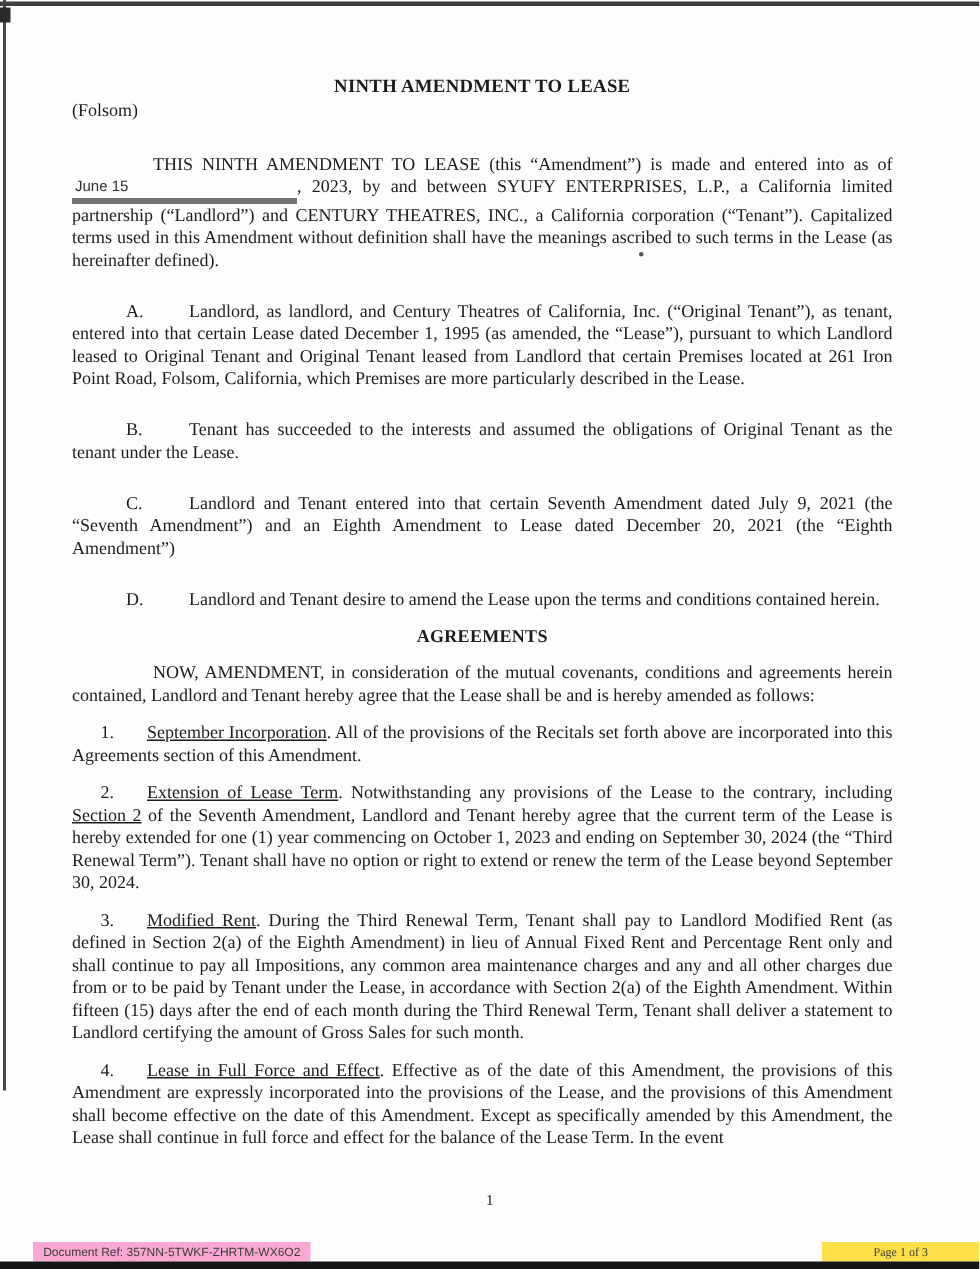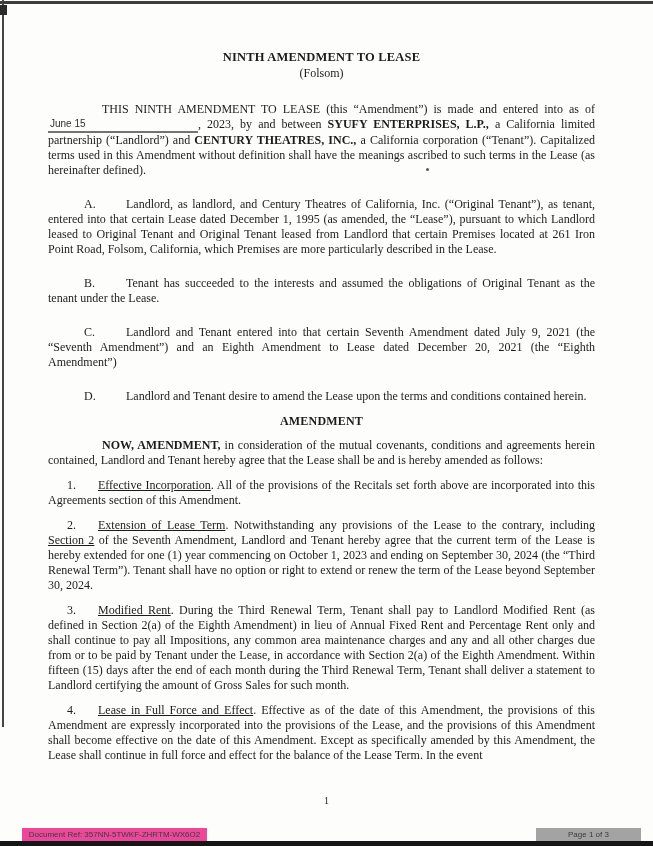--- a/index.html
+++ b/index.html
@@ -38,47 +38,47 @@
     width: 547px;
   }
   .doc-title {
     margin: 0;
     font-size: 12.5px; font-weight: bold;
     text-align: center;
     letter-spacing: 0.2px;
   }
   .doc-subtitle {
     font-size: 12px;
-    text-align: center;
+    text-align: left;
     margin: 1px 0 21px 0;
   }
   p.para {
     margin: 0 0 10px 0;
     font-size: 12px;
     line-height: 15px;
     text-align: justify;
   }
   p.intro-indent { text-indent: 54px; }
   p.recital { text-indent: 36px; margin-top: 19px; }
   p.agreement { text-indent: 19px; }
   .rec-label { display: inline-block; width: 42px; text-indent: 0; }
   .agr-label { display: inline-block; width: 31px; text-indent: 0; }
-  .bd { font-weight: bold; }
+  .bd { font-weight: normal; }
   .u  { text-decoration: underline; }
   .sec-heading {
     margin: 4px 0 9px 0;
     font-size: 12px; font-weight: bold;
     text-align: center;
     letter-spacing: 0.2px;
   }
   
   .blank-line {
     display: inline-block;
     width: 150px;
-    border-bottom: 2px solid #737373;
+    border-bottom: 4px solid #737373;
     text-indent: 0;
     vertical-align: baseline;
     line-height: 13px;
   }
   .date-fill {
     font-family: "Liberation Sans", "DejaVu Sans", sans-serif;
     font-size: 10px;
     color: #2e2e2e;
     position: relative; top: -1px;
     padding-left: 2px;
@@ -94,33 +94,33 @@
   .footer-bar {
     position: absolute;
     left: 0; bottom: 0;
     width: 653px; height: 5px;
     background: #161616;
   }
   .ref-box {
     position: absolute;
     left: 22px; bottom: 5px;
     width: 185px; height: 13px;
-    background: #ec4899;
+    background: #f9a8d4;
     font-family: "Liberation Sans", "DejaVu Sans", sans-serif;
     font-size: 8px; line-height: 13px;
     color: #3c3c3c;
     text-align: center;
     white-space: nowrap;
   }
   .page-box {
     position: absolute;
-    right: 12px; bottom: 5px;
+    right: 0; bottom: 5px;
     width: 105px; height: 13px;
-    background: #a3a3a3;
-    font-family: Liberation Sans, sans-serif;
+    background: #fde047;
+    font-family: Liberation Serif, serif;
     font-size: 8px; line-height: 13px;
     color: #3c3c3c;
     text-align: center;
     white-space: nowrap;
   }
 </style>
 </head>
 <body>
 
 <div class="page">
@@ -140,25 +140,25 @@
 
 
     <p class="para recital"><span class="rec-label">A.</span><span>Landlord, as landlord, and Century Theatres of California, Inc. (“Original Tenant”), as tenant, entered into that certain Lease dated December 1, 1995 (as amended, the “Lease”), pursuant to which Landlord leased to Original Tenant and Original Tenant leased from Landlord that certain Premises located at 261 Iron Point Road, Folsom, California, which Premises are more particularly described in the Lease.</span></p>
 
     <p class="para recital"><span class="rec-label">B.</span><span>Tenant has succeeded to the interests and assumed the obligations of Original Tenant as the tenant under the Lease.</span></p>
 
     <p class="para recital"><span class="rec-label">C.</span><span>Landlord and Tenant entered into that certain Seventh Amendment dated July 9, 2021 (the “Seventh Amendment”) and an Eighth Amendment to Lease dated December 20, 2021 (the “Eighth Amendment”)</span></p>
 
     <p class="para recital"><span class="rec-label">D.</span><span>Landlord and Tenant desire to amend the Lease upon the terms and conditions contained herein.</span></p>
 
-    <h2 class="sec-heading">AMENDMENT</h2>
+    <h2 class="sec-heading">AGREEMENTS</h2>
 
     <p class="para intro-indent"><span class="bd">NOW, AMENDMENT,</span><span> in consideration of the mutual covenants, conditions and agreements herein contained, Landlord and Tenant hereby agree that the Lease shall be and is hereby amended as follows:</span></p>
 
-    <p class="para agreement"><span class="agr-label">1.</span><span class="u">Effective Incorporation</span><span>.  All of the provisions of the Recitals set forth above are incorporated into this Agreements section of this Amendment.</span></p>
+    <p class="para agreement"><span class="agr-label">1.</span><span class="u">September Incorporation</span><span>.  All of the provisions of the Recitals set forth above are incorporated into this Agreements section of this Amendment.</span></p>
 
     <p class="para agreement"><span class="agr-label">2.</span><span class="u">Extension of Lease Term</span><span>.  Notwithstanding any provisions of the Lease to the contrary, including </span><span class="u">Section 2</span><span> of the Seventh Amendment, Landlord and Tenant hereby agree that the current term of the Lease is hereby extended for one (1) year commencing on October 1, 2023 and ending on September 30, 2024 (the “Third Renewal Term”).  Tenant shall have no option or right to extend or renew the term of the Lease beyond September 30, 2024.</span></p>
 
     <p class="para agreement"><span class="agr-label">3.</span><span class="u">Modified Rent</span><span>.  During the Third Renewal Term, Tenant shall pay to Landlord Modified Rent (as defined in Section 2(a) of the Eighth Amendment) in lieu of Annual Fixed Rent and Percentage Rent only and shall continue to pay all Impositions, any common area maintenance charges and any and all other charges due from or to be paid by Tenant under the Lease, in accordance with Section 2(a) of the Eighth Amendment.  Within fifteen (15) days after the end of each month during the Third Renewal Term, Tenant shall deliver a statement to Landlord certifying the amount of Gross Sales for such month.</span></p>
 
     <p class="para agreement"><span class="agr-label">4.</span><span class="u">Lease in Full Force and Effect</span><span>.  Effective as of the date of this Amendment, the provisions of this Amendment are expressly incorporated into the provisions of the Lease, and the provisions of this Amendment shall become effective on the date of this Amendment.  Except as specifically amended by this Amendment, the Lease shall continue in full force and effect for the balance of the Lease Term.  In the event</span></p>
 
   </div>
 
   <div class="page-number">1</div>

